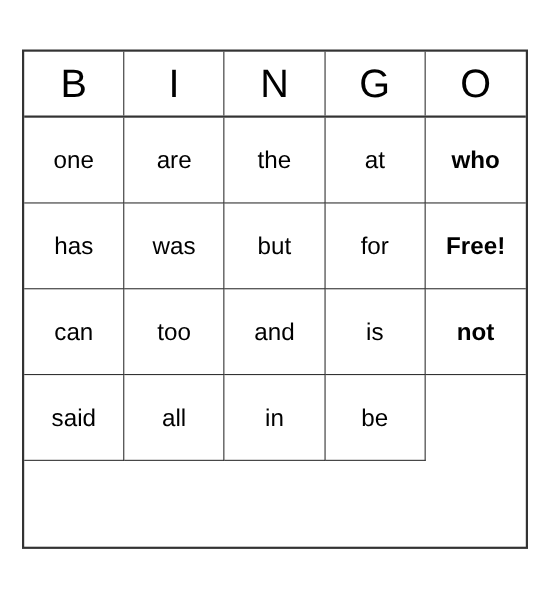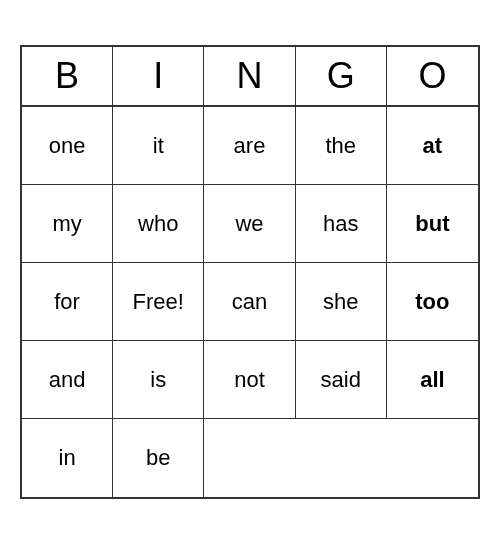--- a/index.html
+++ b/index.html
@@ -75,33 +75,30 @@
 <div class="bingo-card">
   <div class="bingo-header">
   <div class="header-cell">B</div>
       <div class="header-cell">I</div>
       <div class="header-cell">N</div>
       <div class="header-cell">G</div>
       <div class="header-cell">O</div>
     </div>
   <div class="bingo-grid">
   <div class="bingo-cell">one</div>
-      <div class="bingo-cell">it</div>
       <div class="bingo-cell">are</div>
       <div class="bingo-cell">the</div>
       <div class="bingo-cell">at</div>
-      <div class="bingo-cell">my</div>
       <div class="bingo-cell">who</div>
-      <div class="bingo-cell">we</div>
       <div class="bingo-cell">has</div>
+      <div class="bingo-cell">was</div>
       <div class="bingo-cell">but</div>
       <div class="bingo-cell">for</div>
       <div class="bingo-cell">Free!</div>
       <div class="bingo-cell">can</div>
-      <div class="bingo-cell">she</div>
       <div class="bingo-cell">too</div>
       <div class="bingo-cell">and</div>
       <div class="bingo-cell">is</div>
       <div class="bingo-cell">not</div>
       <div class="bingo-cell">said</div>
       <div class="bingo-cell">all</div>
       <div class="bingo-cell">in</div>
       <div class="bingo-cell">be</div>
     </div>
 </div>

